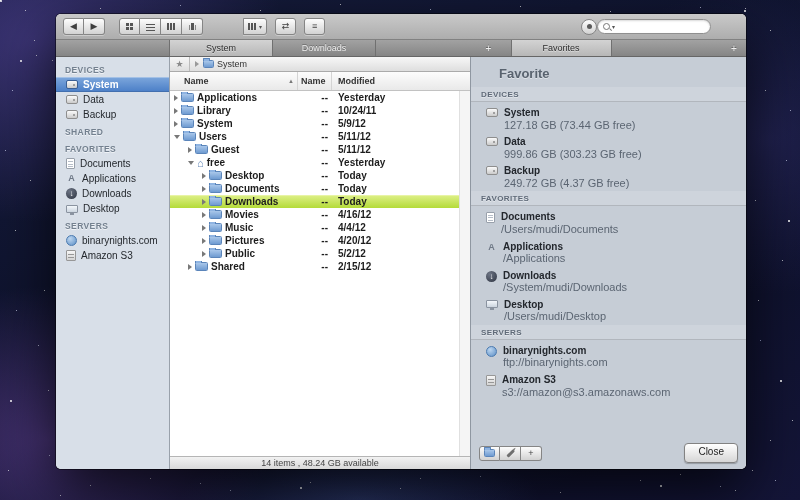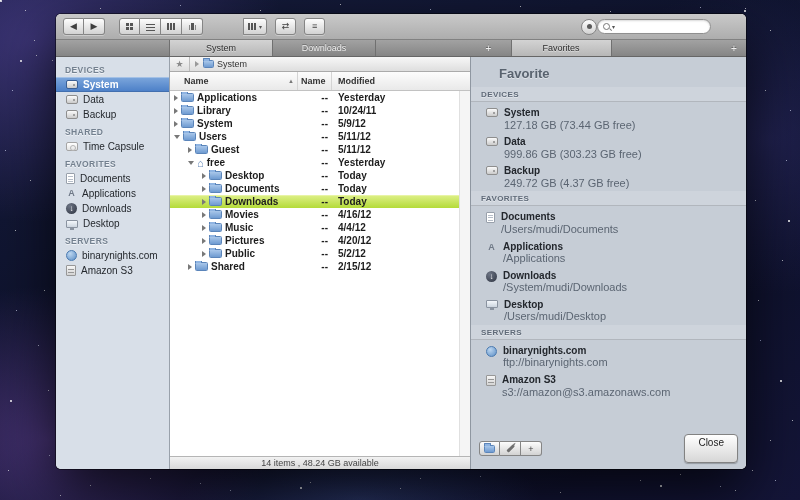--- a/index.html
+++ b/index.html
@@ -157,21 +157,21 @@
 .pname{font-size:10px;font-weight:bold;color:#23272d;white-space:nowrap}
 .pdetail{font-size:11px;color:#5b6572;white-space:nowrap}
 .pbottom{position:absolute;left:8px;right:8px;bottom:6px;display:flex;justify-content:space-between;align-items:center}
 .pseg{display:flex}
 .pbtn{width:21px;height:15px;background:linear-gradient(#fdfdfd,#d2d2d2);border:1px solid #858585;display:flex;align-items:center;justify-content:center;font-size:9px;color:#444}
 .pseg .pbtn+.pbtn{border-left:none}
 .pseg .pbtn:first-child{border-radius:3px 0 0 3px}
 .pseg .pbtn:last-child{border-radius:0 3px 3px 0}
 .pencil{width:9px;height:2.5px;background:#6f6f6f;border-radius:1px;transform:rotate(-45deg);position:relative}
 .pencil::after{content:"";position:absolute;right:-3px;top:0;border-left:3px solid #6f6f6f;border-top:1.25px solid transparent;border-bottom:1.25px solid transparent}
-.closebtn{padding:2px 13px 14px;border-radius:4px;background:linear-gradient(#ffffff,#d6d6d6);border:1px solid #828282;
+.closebtn{padding:2px 13px 5px;border-radius:4px;background:linear-gradient(#ffffff,#d6d6d6);border:1px solid #828282;
  font-size:10px;color:#222;box-shadow:0 1px 1px rgba(0,0,0,.25)}
 </style>
 </head>
 <body>
 
 <div class="desktop">
   <div class="s1"></div>
   <div class="s2"></div>
 </div>
 
@@ -252,24 +252,20 @@
       <div class="sitem">
         <span class="ic ic-drive"></span>
         <span>Data</span>
       </div>
       <div class="sitem">
         <span class="ic ic-drive"></span>
         <span>Backup</span>
       </div>
 
       <div class="shead">SHARED</div>
-      <div class="sitem">
-        <span class="ic ic-tc"></span>
-        <span>Time Capsule</span>
-      </div>
 
       <div class="shead">FAVORITES</div>
       <div class="sitem">
         <span class="ic ic-doc"></span>
         <span>Documents</span>
       </div>
       <div class="sitem">
         <span class="ic ic-app"></span>
         <span>Applications</span>
       </div>

